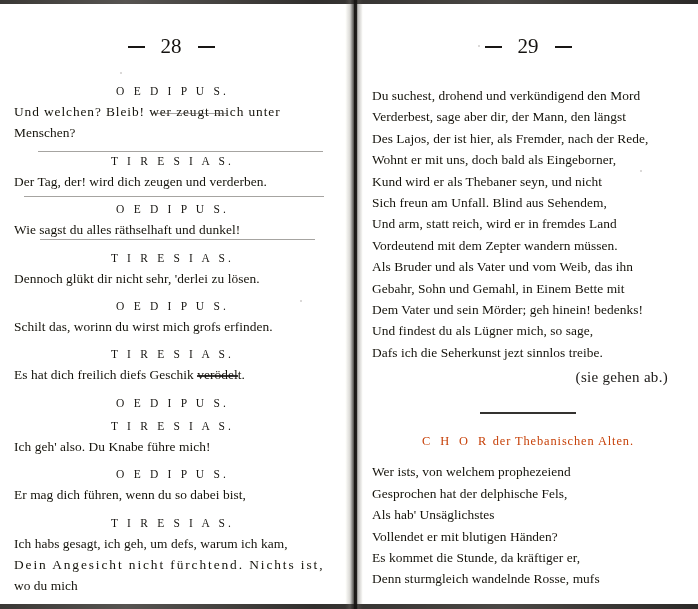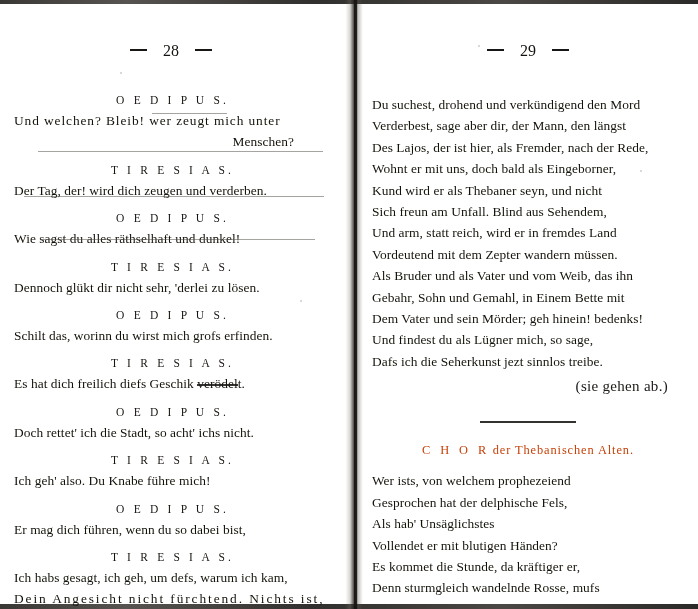--- a/index.html
+++ b/index.html
@@ -77,22 +77,22 @@
   }
   .folio .dash {
     display: inline-block;
     width: 17px;
     height: 2px;
     background: #1d1b19;
     vertical-align: 5px;
   }
   .folio .num {
     display: inline-block;
-    margin: 12px 16px;
-    font-size: 16px;
+    margin: 4px 16px;
+    font-size: 21px;
     letter-spacing: 0;
     text-align: right;
   }
 
   .speaker {
     text-align: center;
     font-size: 11.5px;
     letter-spacing: 3.2px;
     margin: 11px 0 4px 0;
     color: #1a1816;
@@ -100,21 +100,21 @@
   }
 
   .line {
     font-size: 13.4px;
     line-height: 21.4px;
     color: #17150f;
     white-space: nowrap;
     letter-spacing: .05px;
   }
   .line.indent-right {
-    text-align: right;
+    text-align: left;
     padding-right: 34px;
   }
   .line.justify-wide {
     letter-spacing: .9px;
   }
   .line.wide2 { letter-spacing: 1.9px; }
 
   .block { margin-bottom: 2px; }
 
   .stage {
@@ -215,21 +215,20 @@
       <div class="line">Schilt das, worinn du wirst mich grofs erfinden.</div>
     </div>
 
     <div class="block">
       <div class="speaker">T I R E S I A S.</div>
       <div class="line">Es hat dich freilich diefs Geschik <span class="strike">verödel</span>t.</div>
     </div>
 
     <div class="block">
       <div class="speaker">O E D I P U S.</div>
-      <div class="line">Doch rettet' ich die Stadt, so acht' ichs nicht.</div>
     </div>
 
     <div class="block">
       <div class="speaker">T I R E S I A S.</div>
       <div class="line">Ich geh' also.   Du Knabe führe mich!</div>
     </div>
 
     <div class="block">
       <div class="speaker">O E D I P U S.</div>
       <div class="line">Er mag dich führen, wenn du so dabei bist,</div>

